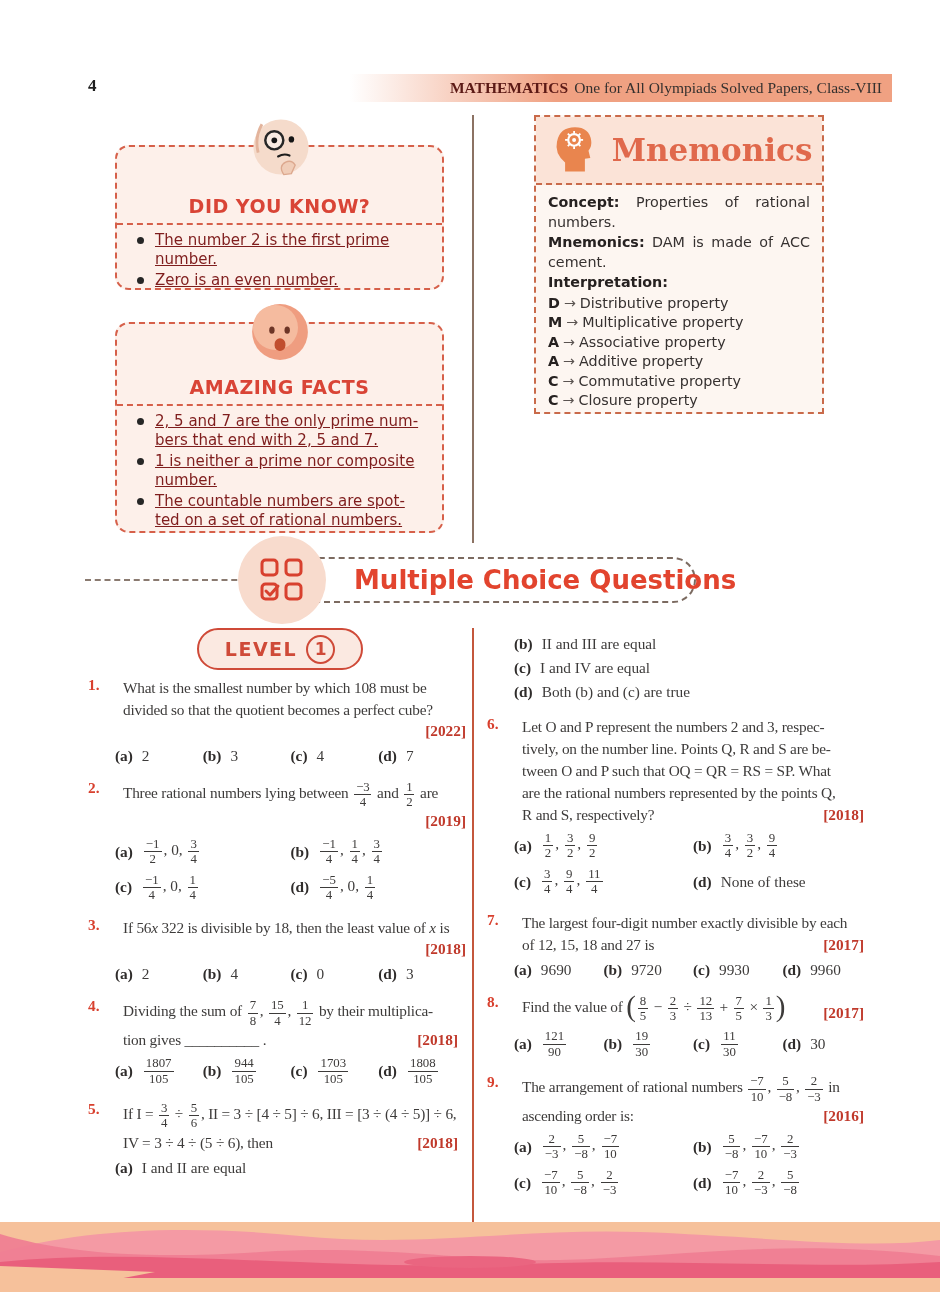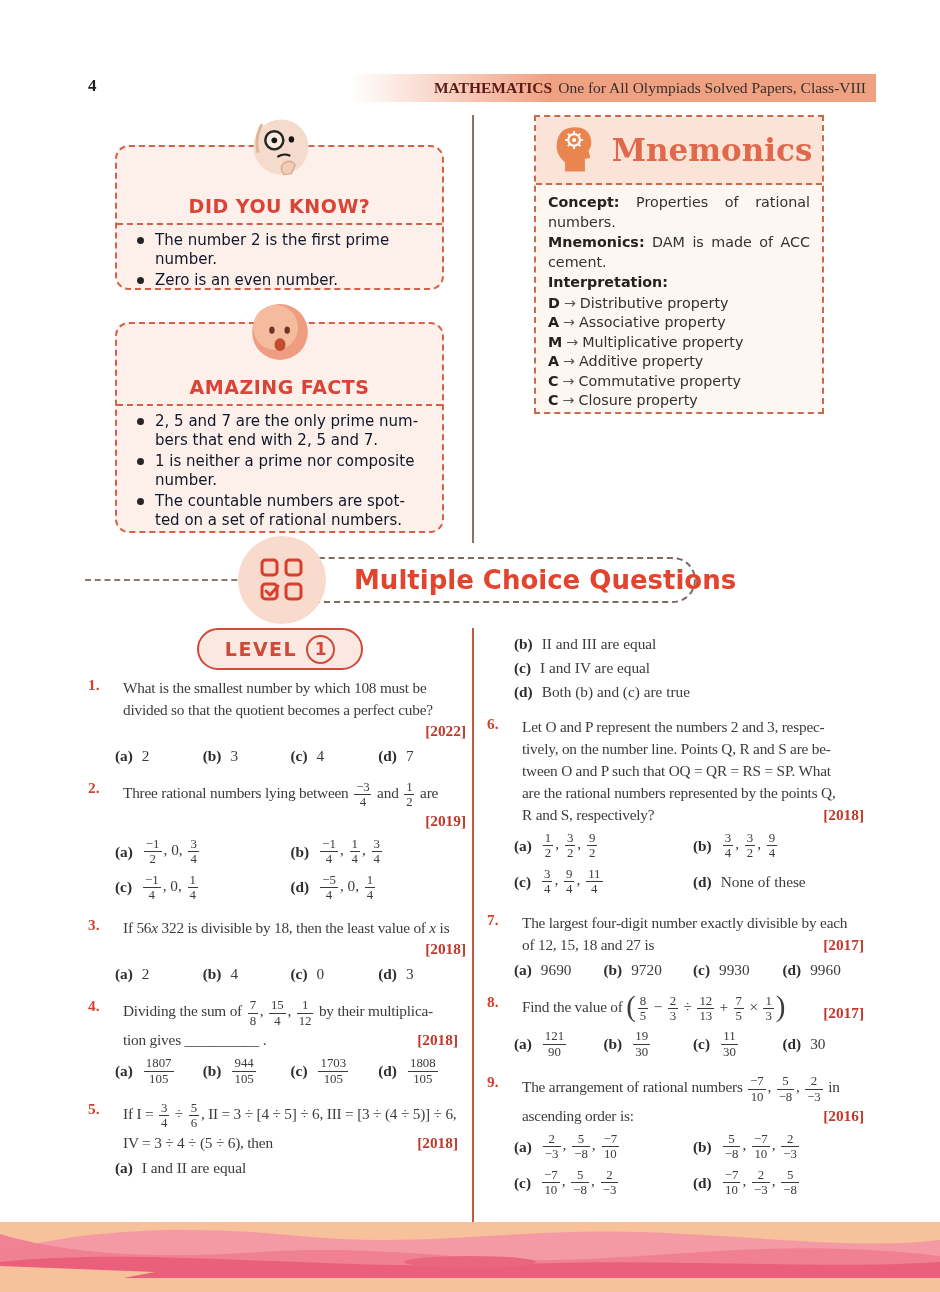--- a/index.html
+++ b/index.html
@@ -1,40 +1,40 @@
 <!DOCTYPE html>
 <html><head>
 <meta charset="utf-8">
 <style>
   html,body{margin:0;padding:0;background:#ffffff;}
   .page{position:relative;width:940px;height:1292px;background:#fff;overflow:hidden;
         font-family:"Liberation Serif",serif;color:#3d3b3a;}
 
   
   .page-num{position:absolute;left:88px;top:76px;font-size:17px;font-weight:bold;color:#1e1e1e;}
-  .title-bar{position:absolute;left:350px;right:64px;top:74px;height:28px;
+  .title-bar{position:absolute;left:350px;right:48px;top:74px;height:28px;
              background:linear-gradient(to right, rgba(240,161,130,0) 0%, #f0a182 38%);
              display:flex;align-items:center;justify-content:flex-end;padding-right:10px;
              font-size:15.5px;white-space:nowrap;}
   .title-bar b{color:#5c1a16;margin-right:6px;font-family:"Liberation Serif",serif;}
   .title-bar span.rest{color:#34302e;}
 
   
   .vdiv{position:absolute;left:472px;width:2px;}
   .vdiv.top{top:115px;height:428px;background:#8c7263;}
   .vdiv.bottom{top:628px;height:612px;background:#c4573c;}
 
   
   .fact-box{position:absolute;border:2px dashed #d6604a;border-radius:14px;background:#fdf0ea;}
   .fact-box .face{position:absolute;left:50%;transform:translateX(-50%);}
   .fact-title{text-align:center;font-family:"DejaVu Sans",sans-serif;font-weight:bold;
               font-size:19px;color:#d94436;letter-spacing:.5px;
               padding-bottom:6px;border-bottom:2px dashed #d6604a;}
   .fact-box ul{margin:6px 0 0 0;padding:0 12px 0 14px;list-style:none;
-               font-family:"DejaVu Sans",sans-serif;font-size:15px;line-height:18.5px;color:#0f172a;}
+               font-family:"DejaVu Sans",sans-serif;font-size:15px;line-height:18.5px;color:#7f1d1d;text-decoration:underline;}
   .fact-box li{position:relative;padding-left:24px;margin:3px 0;}
   .fact-box li::before{content:"";position:absolute;left:6px;top:6px;width:7px;height:7px;
                        border-radius:50%;background:#262626;}
   .box-dyk{left:115px;top:145px;width:325px;height:141px;}
   .box-dyk .face{top:-38px;}
   .box-dyk .fact-title{margin-top:48px;}
   .box-af{left:115px;top:322px;width:325px;height:207px;}
   .box-af .face{top:-28px;}
   .box-af .fact-title{margin-top:52px;}
 
@@ -174,22 +174,22 @@
           </g>
         </svg>
       </span>
       <span class="mnemo-title">Mnemonics</span>
     </div>
     <div class="mnemo-body" id="mnemo-body">
         <div class="mn-entry"><b>Concept:</b> Properties of rational numbers.</div>
         <div class="mn-entry"><b>Mnemonics:</b> DAM is made of ACC cement.</div>
         <div class="mn-entry"><b>Interpretation:</b> </div>
         <div class="mn-item"><b>D</b><span class="arrow">→</span>Distributive property</div>
+        <div class="mn-item"><b>M</b><span class="arrow">→</span>Multiplicative property</div>
         <div class="mn-item"><b>A</b><span class="arrow">→</span>Associative property</div>
-        <div class="mn-item"><b>M</b><span class="arrow">→</span>Multiplicative property</div>
         <div class="mn-item"><b>A</b><span class="arrow">→</span>Additive property</div>
         <div class="mn-item"><b>C</b><span class="arrow">→</span>Commutative property</div>
         <div class="mn-item"><b>C</b><span class="arrow">→</span>Closure property</div>
       </div>
   </div>
 
   <div class="mcq-wrap">
     <div class="mcq-dash l"></div>
     <div class="mcq-pill">
       <span class="mcq-title">Multiple Choice Questions</span>

